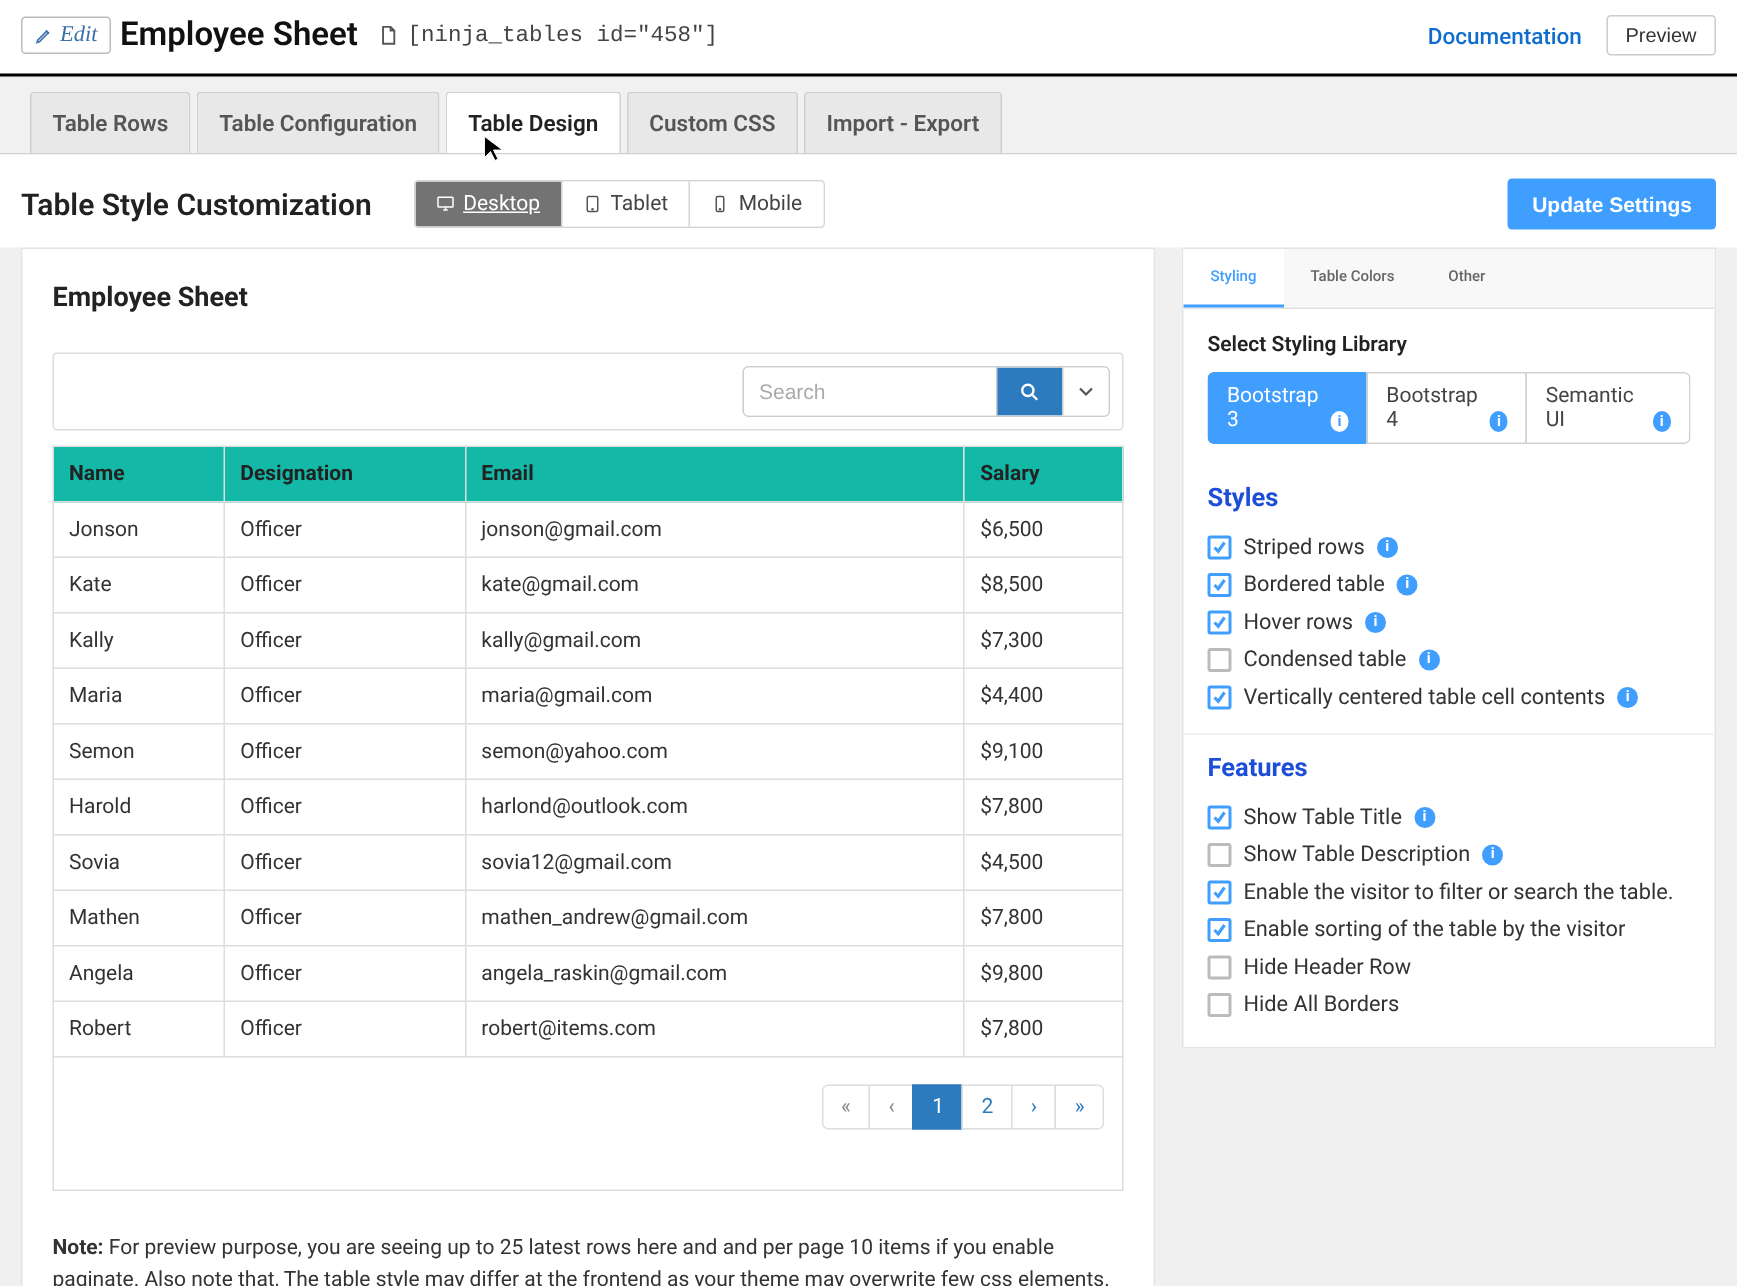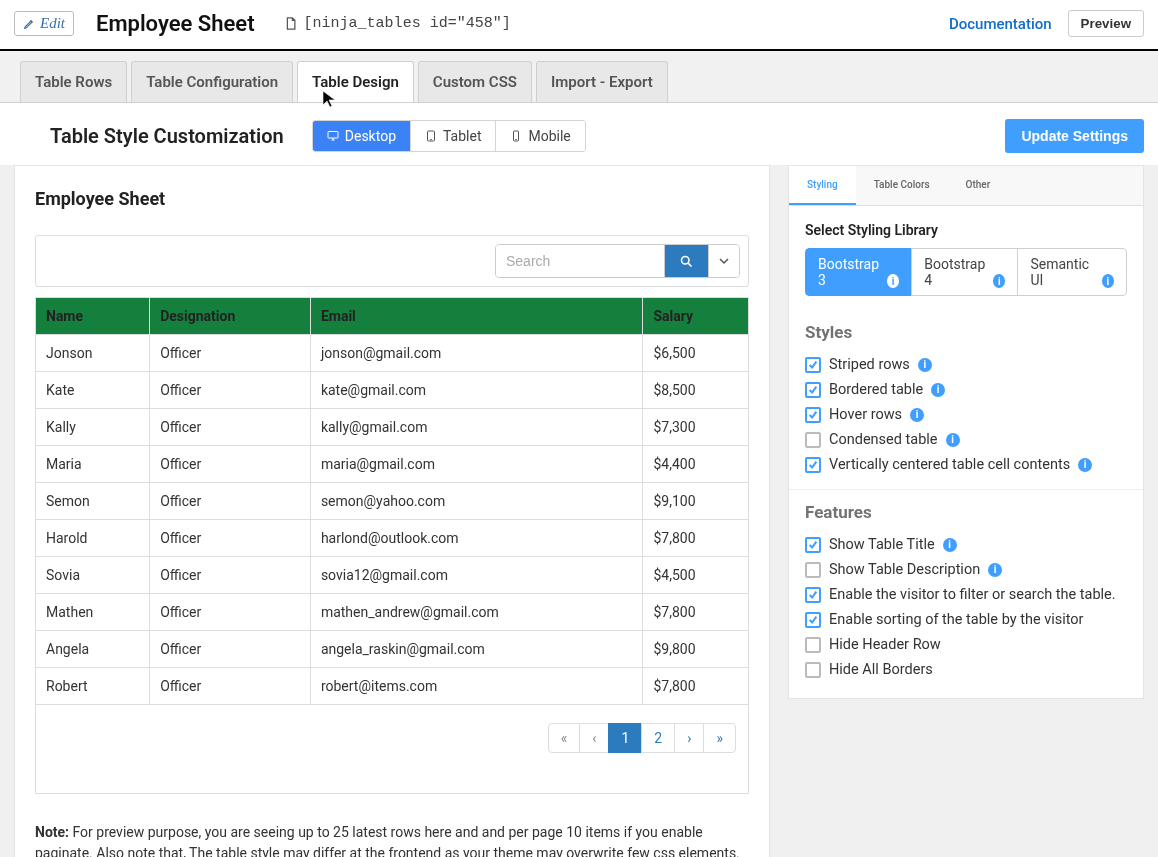--- a/index.html
+++ b/index.html
@@ -1,43 +1,43 @@
 <!DOCTYPE html>
 <html><head>
 <meta charset="utf-8">
 <style>
   * { box-sizing: border-box; margin: 0; padding: 0; }
   body { font-family: -apple-system, BlinkMacSystemFont, "Segoe UI", Roboto, Helvetica, Arial, sans-serif; font-size: 14px; color: #333; background: #fff; width: 1158px; }
   
   
   .top-header { display: flex; align-items: center; padding: 10px 14px 12px 14px; background: #fff; justify-content: space-between; }
-  .header-left { display: flex; align-items: center; gap: 22px; }
+  .header-left { display: flex; align-items: center; gap: 6px; }
   .edit-btn { border: 1px solid #bbb; border-radius: 3px; padding: 3px 8px; display: inline-flex; align-items: center; gap: 4px; color: #3a6fa8; font-style: italic; font-family: "Times New Roman", serif; background: #fff; font-size: 15px; }
   .edit-btn svg { width: 13px; height: 13px; }
   .page-title { font-size: 22px; font-weight: 600; color: #111; }
   .shortcode-box { display: inline-flex; align-items: center; gap: 6px; font-family: "Courier New", monospace; font-size: 15px; color: #444; margin-left: 6px; }
   .shortcode-box svg { width: 15px; height: 15px; stroke: #555; fill:none; }
   .header-right { display: flex; align-items: center; gap: 16px; }
   .doc-link { color: #0e6dce; text-decoration: none; font-weight: 500; font-size: 15px; }
-  .preview-btn { border: 1px solid #ccc; background: #fff; padding: 5px 12px; border-radius: 3px; font-weight: 700; color: #333; }
+  .preview-btn { border: 1px solid #ccc; background: #fff; padding: 5px 12px; border-radius: 3px; font-weight: 400; color: #333; }
 
   
   .tab-area { background: #f1f1f1; border-top: 2px solid #000000; border-bottom: 1px solid #d0d0d0; padding: 0 20px; }
   .tabs { display: flex; gap: 4px; padding-top: 10px; }
   .tab { padding: 11px 14px; background: #e8e8e8; border: 1px solid #d0d0d0; border-bottom: none; border-radius: 3px 3px 0 0; color: #555; font-weight: 600; font-size: 15px; cursor: pointer; }
   .tab.active { background: #fff; color: #222; }
   
   
-  .subheader { background: #fff; padding: 16px 14px 12px 14px; display: flex; align-items: center; justify-content: space-between; margin-left: 36px; }
+  .subheader { background: #fff; padding: 16px 14px 12px 14px; display: flex; align-items: center; justify-content: space-between; }
   .sub-left { display: flex; align-items: center; gap: 28px; }
   .sub-title { font-size: 20px; font-weight: 600; color: #222; }
   .device-group { display: inline-flex; border-radius: 3px; overflow: hidden; border: 1px solid #d5d5d5; }
   .device-btn { padding: 7px 14px; background: #fff; display: inline-flex; align-items: center; gap: 6px; font-size: 14px; border-right: 1px solid #d5d5d5; color: #444; }
   .device-btn:last-child { border-right: none; }
-  .device-btn.active { background: #3b82f6; color: #fff; }
+  .device-btn.active { background: #737373; color: #fff; text-decoration: underline; }
   .device-btn svg { width: 12px; height: 12px; }
   .update-btn { background: #409eff; color: #fff; border-radius: 3px; padding: 9px 16px; font-weight: 600; border: none; font-size: 14px; }
 
   
   .main { display: flex; background: #f0f0f0; padding: 0 14px 30px 14px; gap: 18px; align-items: flex-start;}
   .left-panel { flex: 1; background: #fff; padding: 22px 20px; border: 1px solid #e4e4e4; }
   .right-panel { width: 356px; background: #fff; border: 1px solid #e4e4e4; }
 
   .table-title { font-size: 18px; font-weight: 700; color: #222; margin-bottom: 26px; }
 
@@ -45,21 +45,21 @@
   .search-group { display: inline-flex; border: 1px solid #ccc; border-radius: 4px; overflow: hidden; }
   .search-input { border: none; padding: 8px 10px; width: 168px; font-size: 14px; outline: none; }
   .search-input::placeholder { color:#aaa; }
   .search-btn { background: #2c7bbf; color: #fff; border: none; padding: 0 14px; display: flex; align-items: center; border-left:1px solid #ccc;}
   .search-btn svg { width: 15px; height: 15px; }
   .search-dd { background: #fff; border: none; padding: 0 10px; border-left: 1px solid #ccc; display:flex; align-items:center; }
   .search-dd svg { width:10px; height:10px; }
 
   table.data { width: 100%; border-collapse: collapse; border: 1px solid #ddd; }
   table.data th, table.data td { border: 1px solid #ddd; padding: 10px 10px; text-align: left; font-size: 14px; }
-  table.data th { font-weight: 700; color: #222; background:#15803d;}
+  table.data th { font-weight: 700; color: #222; background:#14b8a6;}
   table.data td { color: #333; }
 
   .pagination { display: flex; justify-content: flex-end; margin-top: 20px; border:1px solid #ddd; border-top:none; padding:18px 12px 40px 12px; margin-top:0;}
   .page-btn { border: 1px solid #ddd; padding: 6px 12px; font-size: 14px; color: #2c7bbf; background: #fff; margin-left: -1px; cursor:pointer;}
   .page-btn.active { background: #2c7bbf; color: #fff; border-color: #2c7bbf; }
   .page-btn.muted { color: #888; }
   .page-btn:first-child { border-radius: 4px 0 0 4px; }
   .page-btn:last-child { border-radius: 0 4px 4px 0; }
 
   .note { margin-top: 28px; font-size: 14px; color: #333; line-height: 1.5; }
@@ -72,21 +72,21 @@
   .r-body { padding: 16px; }
   .r-label { font-size: 14px; font-weight: 600; color: #222; margin-bottom: 10px; }
   .lib-group { display: inline-flex; border-radius: 4px; overflow: hidden; margin-bottom: 18px; }
   .lib-btn { padding: 7px 12px; font-size: 14px; border: 1px solid #cfcfcf; background: #fff; display: inline-flex; align-items: flex-end; gap: 5px; margin-left:-1px; color:#444;}
   .lib-btn:first-child{margin-left:0; border-radius:4px 0 0 4px;}
   .lib-btn:last-child{border-radius:0 4px 4px 0;}
   .lib-btn.active { background: #409eff; color: #fff; border-color: #409eff; }
   .info-ic { display:inline-flex; width:14px; height:14px; border-radius:50%; background:#409eff; color:#fff; font-size:10px; align-items:center; justify-content:center; font-weight:700;}
   .lib-btn.active .info-ic { background:#fff; color:#409eff; }
 
-  .section-h { font-size: 17px; font-weight: 700; color: #737373; margin: 8px 0 10px 0; }
+  .section-h { font-size: 17px; font-weight: 700; color: #1d4ed8; margin: 8px 0 10px 0; }
   .check-row { display: flex; align-items: center; gap: 8px; padding: 4px 0; font-size: 14.5px; color: #333; }
   .cb { width: 16px; height: 16px; border: 2px solid #409eff; border-radius: 2px; display: inline-flex; align-items: center; justify-content: center; flex-shrink:0;}
   .cb.unchecked { border-color: #bbb; }
   .cb svg { width: 10px; height: 10px; display:none; }
   .cb.checked svg { display:block; stroke:#409eff; }
   .divider { height:1px; background:#eee; margin:12px -16px; }
 
   .cursor { position:absolute; left:322px; top:90px; pointer-events:none;}
 </style>
 </head>

